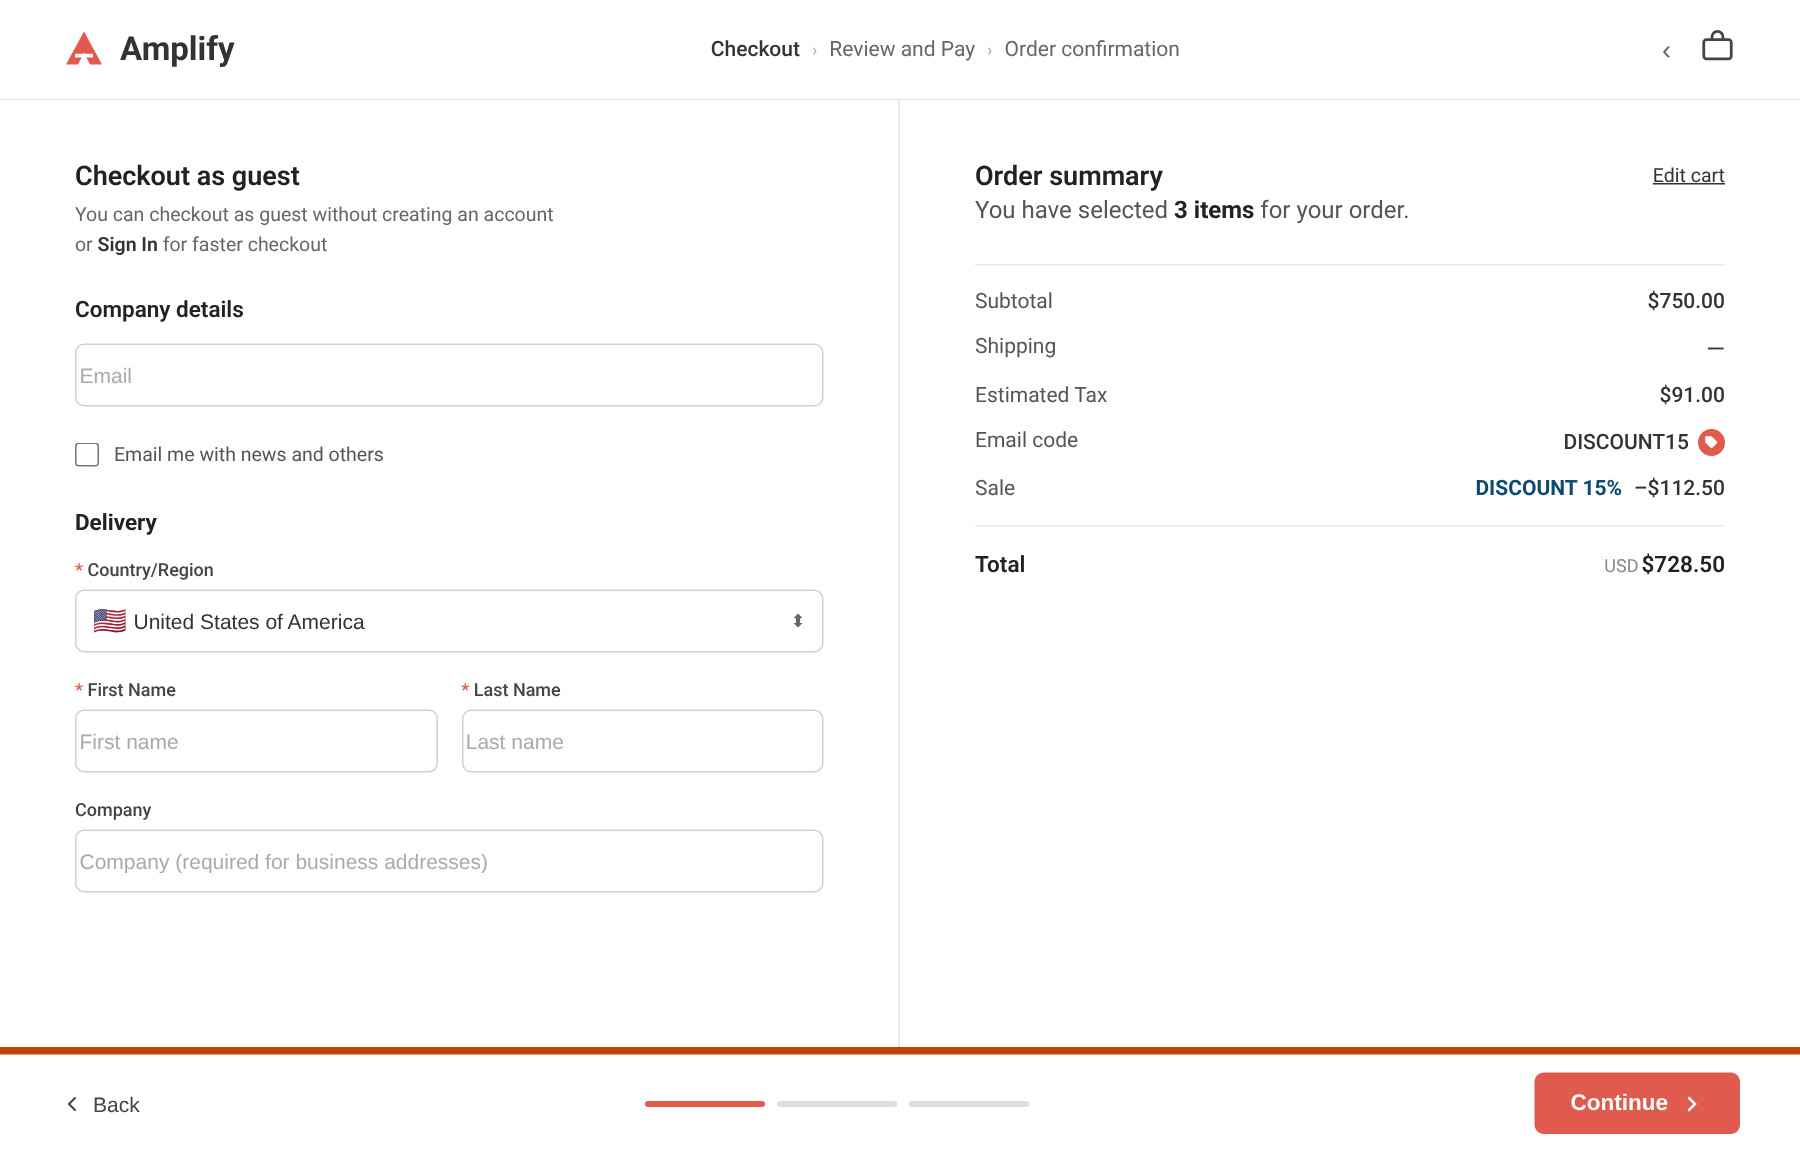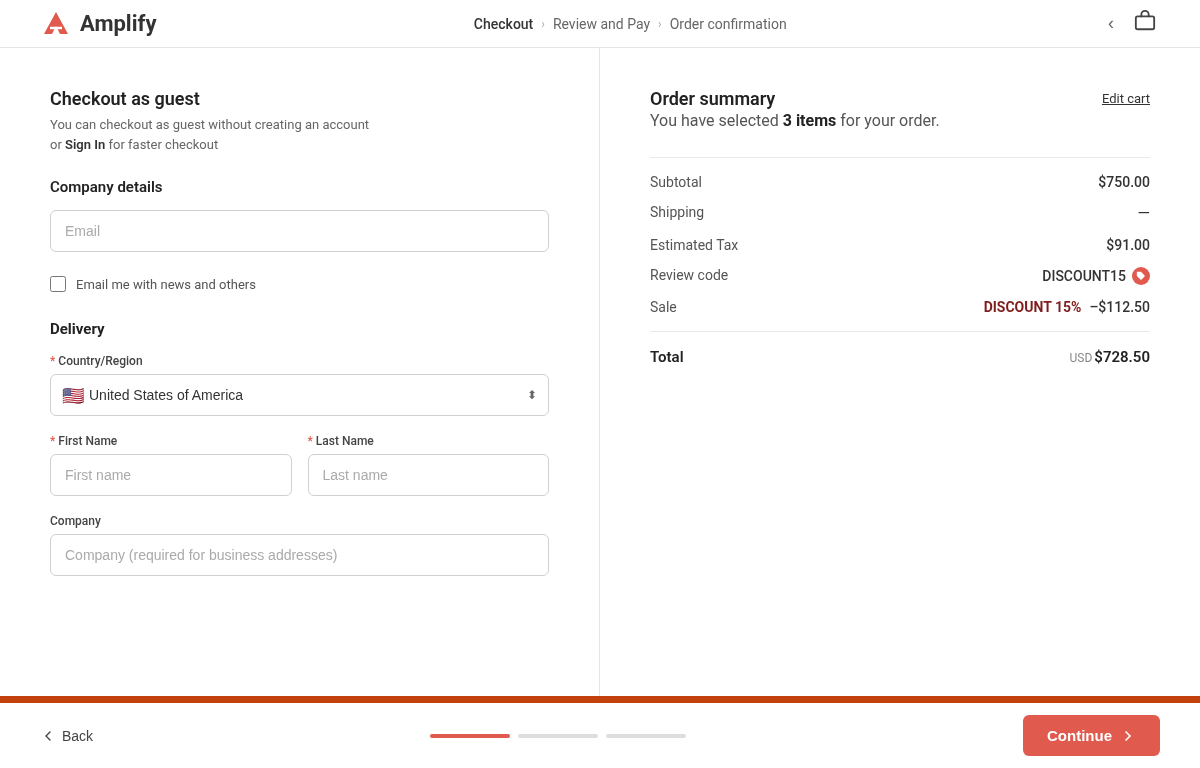--- a/index.html
+++ b/index.html
@@ -3,21 +3,21 @@
   <meta charset="utf-8">
   <style>
     * { box-sizing: border-box; margin: 0; padding: 0; }
     body { font-family: -apple-system, BlinkMacSystemFont, 'Segoe UI', Roboto, sans-serif; background: #f5f5f5; color: #333; font-size: 14px; }
 
     
     .header {
       background: #fff;
       border-bottom: 1px solid #e5e5e5;
       padding: 0 40px;
-      height: 48px;
+      height: 67px;
       display: flex;
       align-items: center;
       justify-content: space-between;
     }
     .logo {
       display: flex;
       align-items: center;
       gap: 8px;
       font-size: 22px;
       font-weight: 700;
@@ -99,21 +99,21 @@
 
     .contact-details-title {
       font-size: 15px;
       font-weight: 600;
       color: #222;
       margin-bottom: 14px;
     }
 
     .form-input {
       width: 100%;
-      padding: 12px 14px;
+      padding: 12px 2px;
       border: 1px solid #d0d0d0;
       border-radius: 6px;
       font-size: 14px;
       color: #333;
       outline: none;
       transition: border-color 0.2s;
     }
     .form-input::placeholder {
       color: #aaa;
     }
@@ -266,21 +266,21 @@
       justify-content: center;
       color: #fff;
       font-size: 10px;
     }
     .sale-amount {
       color: #333;
       font-size: 14px;
       font-weight: 500;
     }
     .sale-discount {
-      color: #7f1d1d;
+      color: #0c4a6e;
       font-weight: 700;
     }
     .total-row {
       display: flex;
       justify-content: space-between;
       align-items: center;
       margin-top: 4px;
     }
     .total-label {
       font-size: 15px;
@@ -299,21 +299,21 @@
       font-weight: 400;
     }
 
     
     .footer-bar {
       position: fixed;
       bottom: 0;
       left: 0;
       right: 0;
       background: #fff;
-      border-top: 7px solid #c2410c;
+      border-top: 5px solid #c2410c;
       padding: 12px 40px;
       display: flex;
       align-items: center;
       justify-content: space-between;
     }
     .back-btn {
       display: flex;
       align-items: center;
       gap: 6px;
       background: none;
@@ -472,21 +472,21 @@
       <span class="order-row-label">Shipping</span>
       <span class="order-row-dash">—</span>
     </div>
 
     <div class="order-row">
       <span class="order-row-label">Estimated Tax</span>
       <span class="order-row-value">$91.00</span>
     </div>
 
     <div class="order-row">
-      <span class="order-row-label">Review code</span>
+      <span class="order-row-label">Email code</span>
       <div class="promo-value">
         <span class="order-row-value">DISCOUNT15</span>
         <div class="promo-tag-icon">
           <svg width="10" height="10" viewBox="0 0 24 24" fill="white">
             <path d="M20.59 13.41l-7.17 7.17a2 2 0 0 1-2.83 0L2 12V2h10l8.59 8.59a2 2 0 0 1 0 2.82z"></path>
             <line x1="7" y1="7" x2="7.01" y2="7" stroke="white" stroke-width="2"></line>
           </svg>
         </div>
       </div>
     </div>

